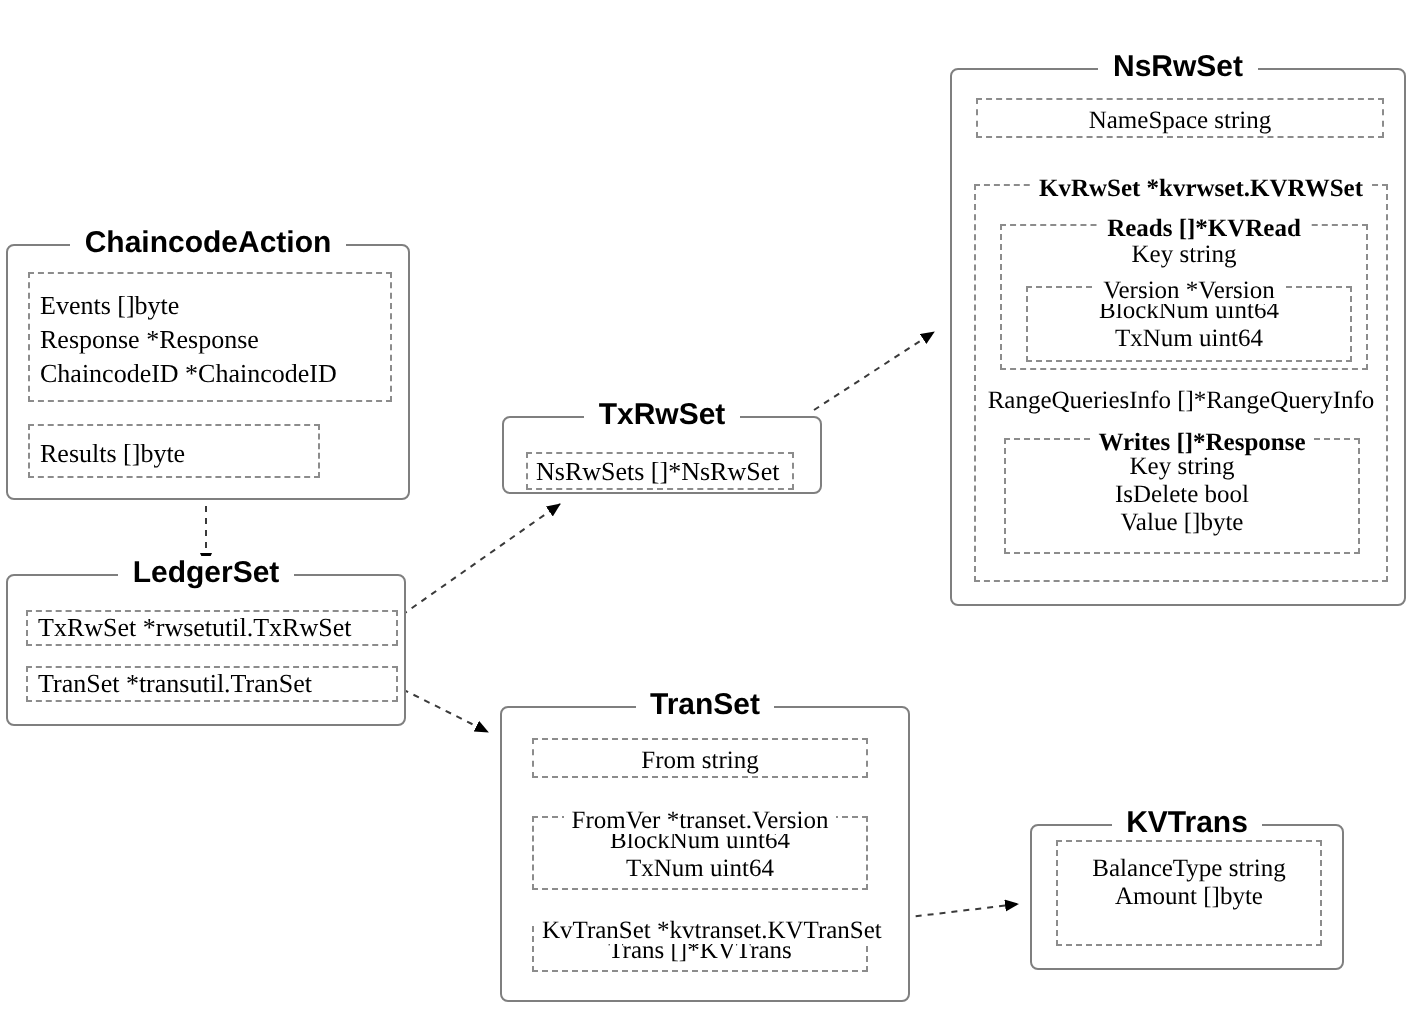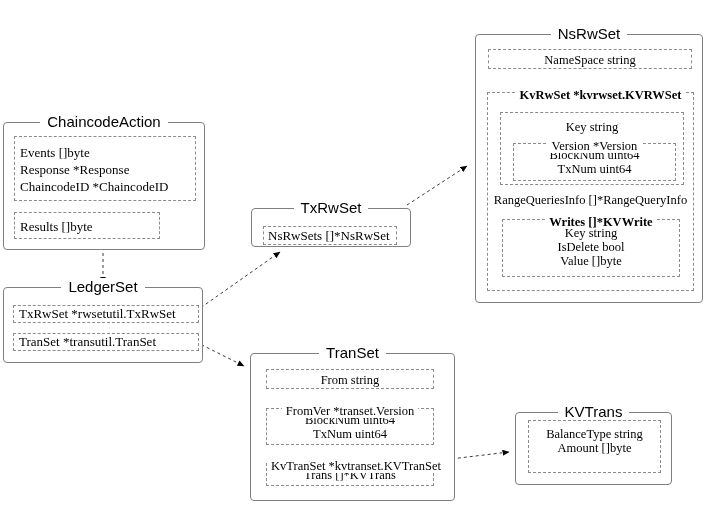--- a/index.html
+++ b/index.html
@@ -7,21 +7,21 @@
     position:relative; width:714px; height:516px; background:#ffffff;
     font-family:"Liberation Serif", serif; color:#000; overflow:hidden;
   }
   .box {
     position:absolute; border:1px solid #7f7f7f; border-radius:4px;
     background:#ffffff; box-sizing:border-box;
   }
   .box-title { position:absolute; top:-10px; left:0; right:0; text-align:center; pointer-events:none; }
   .box-title span {
     background:#ffffff; padding:0 7px; white-space:nowrap;
-    font-family:"Liberation Sans", sans-serif; font-weight:normal; font-size:15px; line-height:18px;
+    font-family:"Liberation Sans", sans-serif; font-weight:bold; font-size:15px; line-height:18px;
   }
   .dash {
     position:absolute; border:1px dashed #8c8c8c; background:#ffffff; box-sizing:border-box;
   }
   .dash-title { position:absolute; top:-8px; left:0; right:0; text-align:center; pointer-events:none; }
   .dash-title span { background:#ffffff; padding:0 4px; white-space:nowrap; font-size:13px; line-height:14px; }
   .bold { font-weight:bold;margin-left:20px; }
   .line { font-size:13px; line-height:17px; white-space:nowrap; }
   .left  { text-align:left; }
   .center{ text-align:center; }
@@ -89,35 +89,38 @@
     <div class="dash" style="left:12px; top:14px; width:204px; height:20px; padding-top:3px;">
       <div class="line center">NameSpace string</div>
     </div>
 
     <div class="dash" style="left:11px; top:57px; width:207px; height:199px;">
       <div class="dash-title">
         <span class="bold">KvRwSet *kvrwset.KVRWSet</span>
       </div>
 
       <div class="dash" style="left:12px; top:19px; width:184px; height:73px;">
+        <div class="dash-title">
+          <span class="bold">Reads []*KVRead</span>
+        </div>
         <div class="line center" style="margin-top:7px;">Key string</div>
         <div class="dash" style="left:12px; top:30px; width:163px; height:38px; padding-top:4px;">
           <div class="dash-title">
             <span>Version *Version</span>
           </div>
           <div class="line center">BlockNum uint64</div>
           <div class="line center">TxNum uint64</div>
         </div>
       </div>
 
       <div class="line center" style="position:absolute; left:0; right:0; top:100px;">RangeQueriesInfo []*RangeQueryInfo</div>
 
       <div class="dash" style="left:14px; top:126px; width:178px; height:58px; padding-top:6px;">
         <div class="dash-title">
-          <span class="bold">Writes []*KVWrite</span>
+          <span class="bold">Writes []*Response</span>
         </div>
         <div class="line center">Key string</div>
         <div class="line center">IsDelete bool</div>
         <div class="line center">Value []byte</div>
       </div>
     </div>
   </div>
 
   <div class="box sm" style="left:250px; top:353px; width:205px; height:148px;">
     <div class="box-title">

